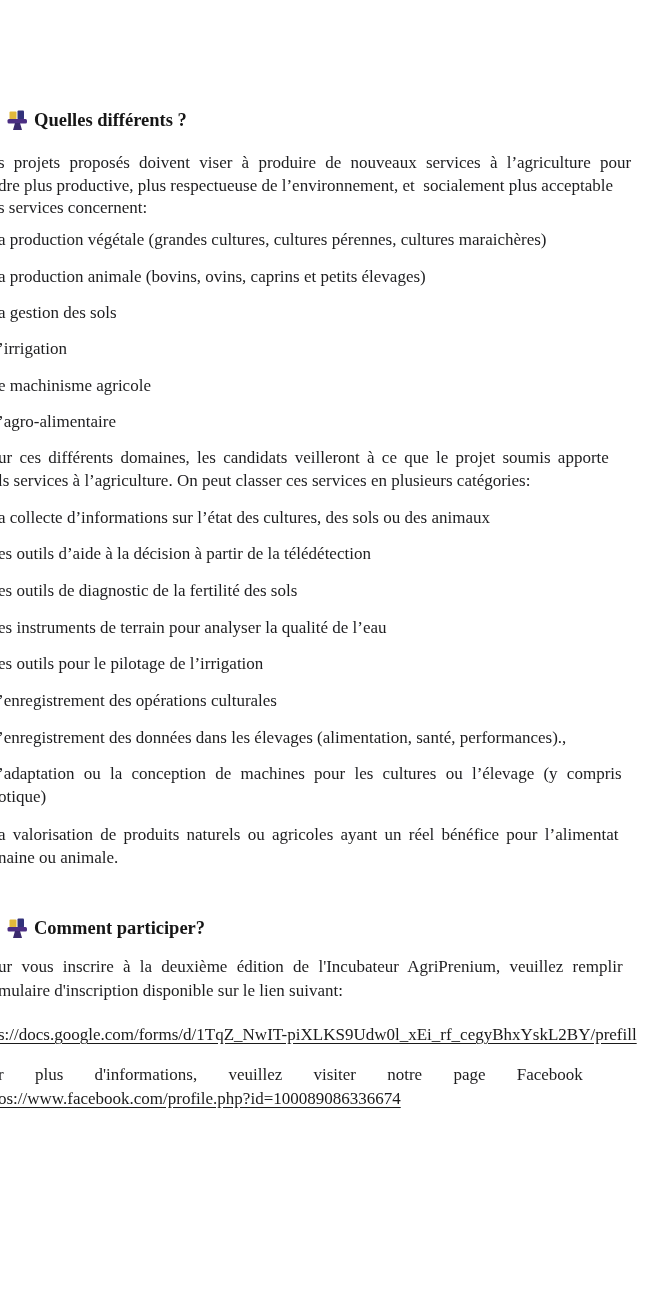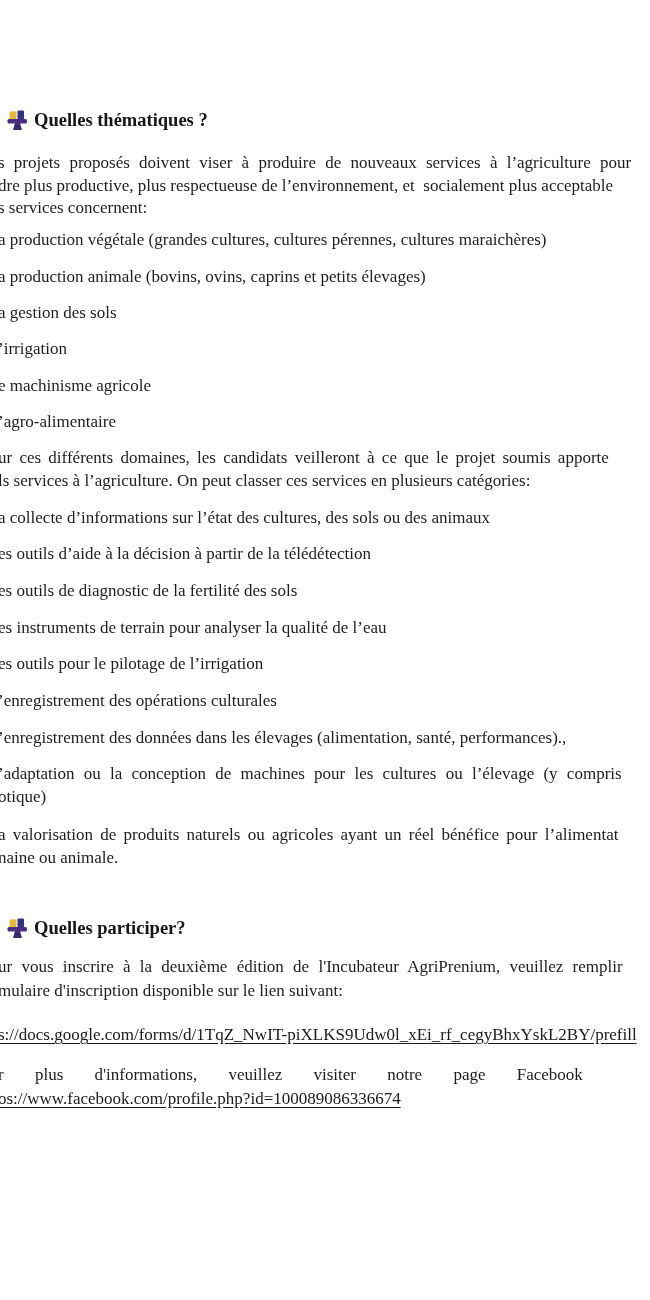--- a/index.html
+++ b/index.html
@@ -48,21 +48,21 @@
 <div class="page">
 
   <div>
 
     <svg class="bullet-icon" style="top:110px" viewBox="0 0 21 21">
       <rect x="2.5" y="1.5" width="7" height="8" rx="1" fill="#e2b93b"></rect>
       <rect x="10.5" y="0.5" width="6.5" height="9" rx="1" fill="#32327a"></rect>
       <rect x="0.5" y="9" width="19.5" height="4.5" rx="1.5" fill="#4b2e83"></rect>
       <path d="M8 13 L13 13 L15 20 L6 20 Z" fill="#3a2a6e"></path>
     </svg>
-    <div class="heading" style="top:108px">Quelles thématiques ?</div>
+    <div class="heading" style="top:108px">Quelles différents ?</div>
 
     <div class="line sp2" style="top:152px">s projets proposés doivent viser à produire de nouveaux services à l’agriculture pour</div>
     <div class="line" style="top:175px">dre plus productive, plus respectueuse de l’environnement, et  socialement plus acceptable</div>
     <div class="line" style="top:197px">s services concernent:</div>
 
     <div class="line" style="top:229px">a production végétale (grandes cultures, cultures pérennes, cultures maraichères)</div>
     <div class="line" style="top:266px">a production animale (bovins, ovins, caprins et petits élevages)</div>
     <div class="line" style="top:302px">a gestion des sols</div>
     <div class="line" style="top:338px">’irrigation</div>
     <div class="line" style="top:375px">e machinisme agricole</div>
@@ -85,21 +85,21 @@
   </div>
 
   <div>
 
     <svg class="bullet-icon" style="top:918px" viewBox="0 0 21 21">
       <rect x="2.5" y="1.5" width="7" height="8" rx="1" fill="#e2b93b"></rect>
       <rect x="10.5" y="0.5" width="6.5" height="9" rx="1" fill="#32327a"></rect>
       <rect x="0.5" y="9" width="19.5" height="4.5" rx="1.5" fill="#4b2e83"></rect>
       <path d="M8 13 L13 13 L15 20 L6 20 Z" fill="#3a2a6e"></path>
     </svg>
-    <div class="heading" style="top:916px">Quelles participer?</div>
+    <div class="heading" style="top:916px">Comment participer?</div>
 
     <div class="line sp2" style="top:956px">ur vous inscrire à la deuxième édition de l'Incubateur AgriPrenium, veuillez remplir</div>
     <div class="line" style="top:980px">mulaire d'inscription disponible sur le lien suivant:</div>
 
     <div class="line" style="top:1024px"><span class="doclink">s://docs.google.com/forms/d/1TqZ_NwIT-piXLKS9Udw0l_xEi_rf_cegyBhxYskL2BY/prefill</span></div>
 
     <div class="line spw" style="top:1064px">r plus d'informations, veuillez visiter notre page Facebook</div>
 
     <div class="line" style="top:1088px"><span class="doclink">os://www.facebook.com/profile.php?id=100089086336674</span></div>
   </div>

